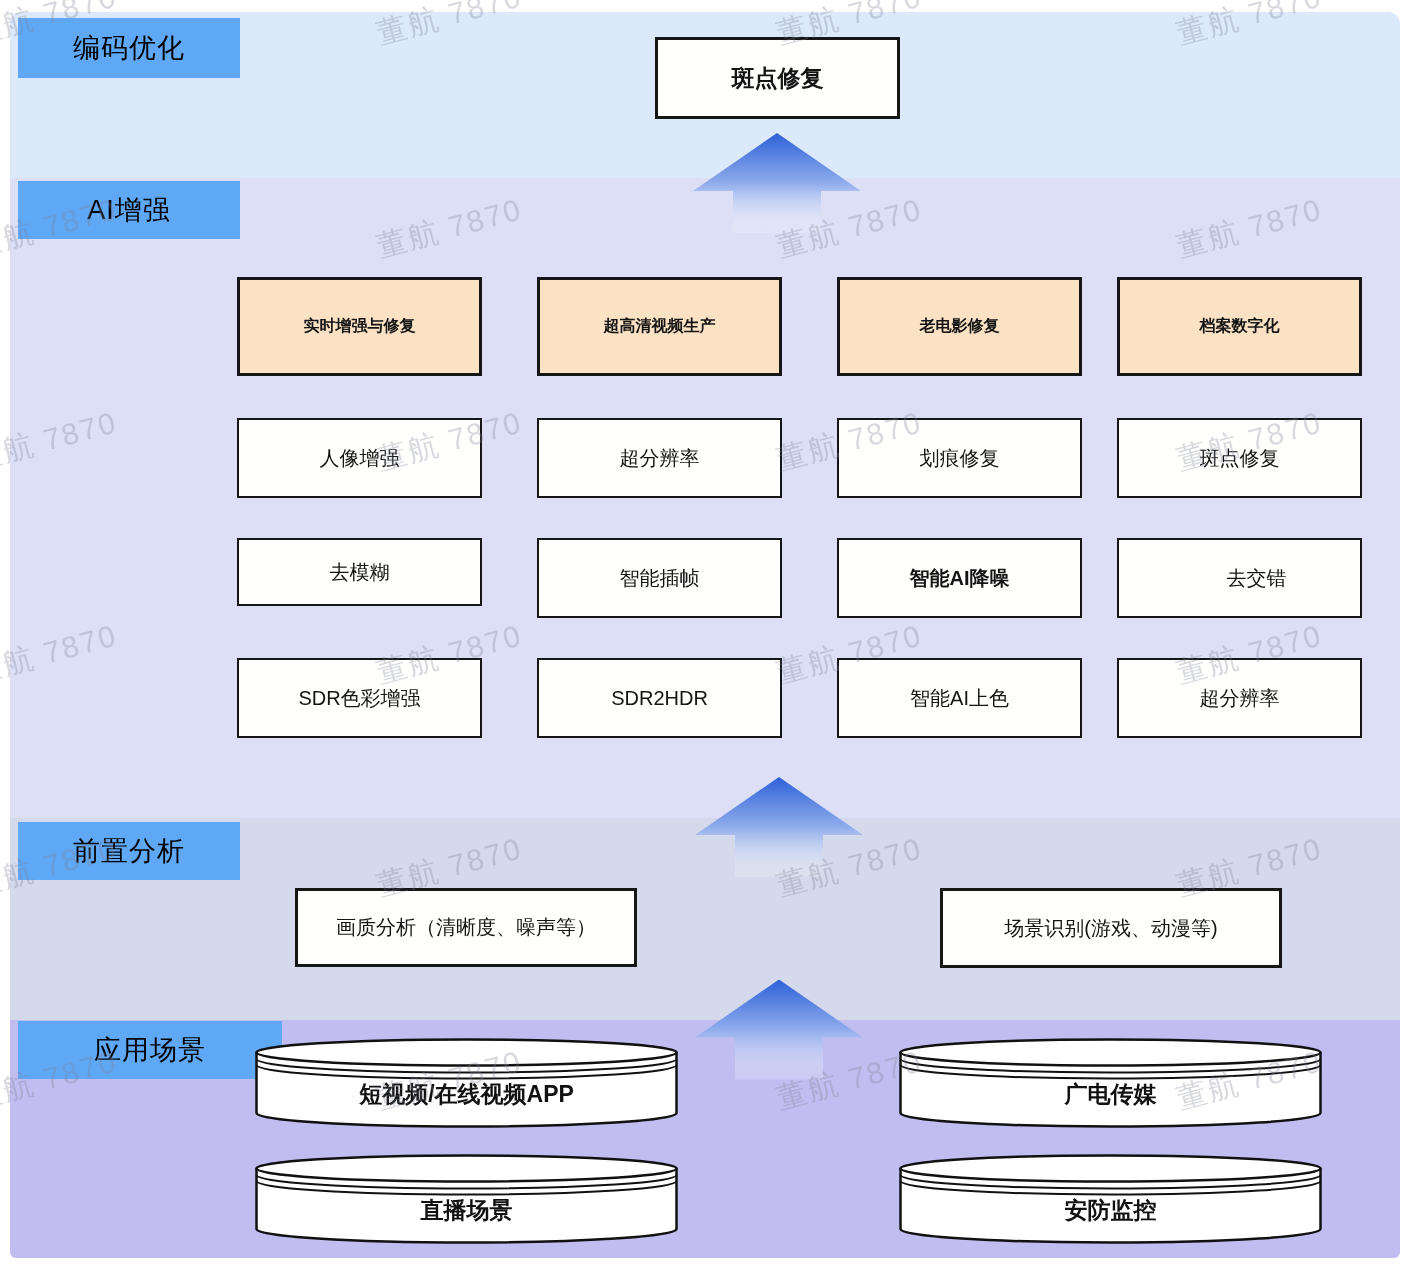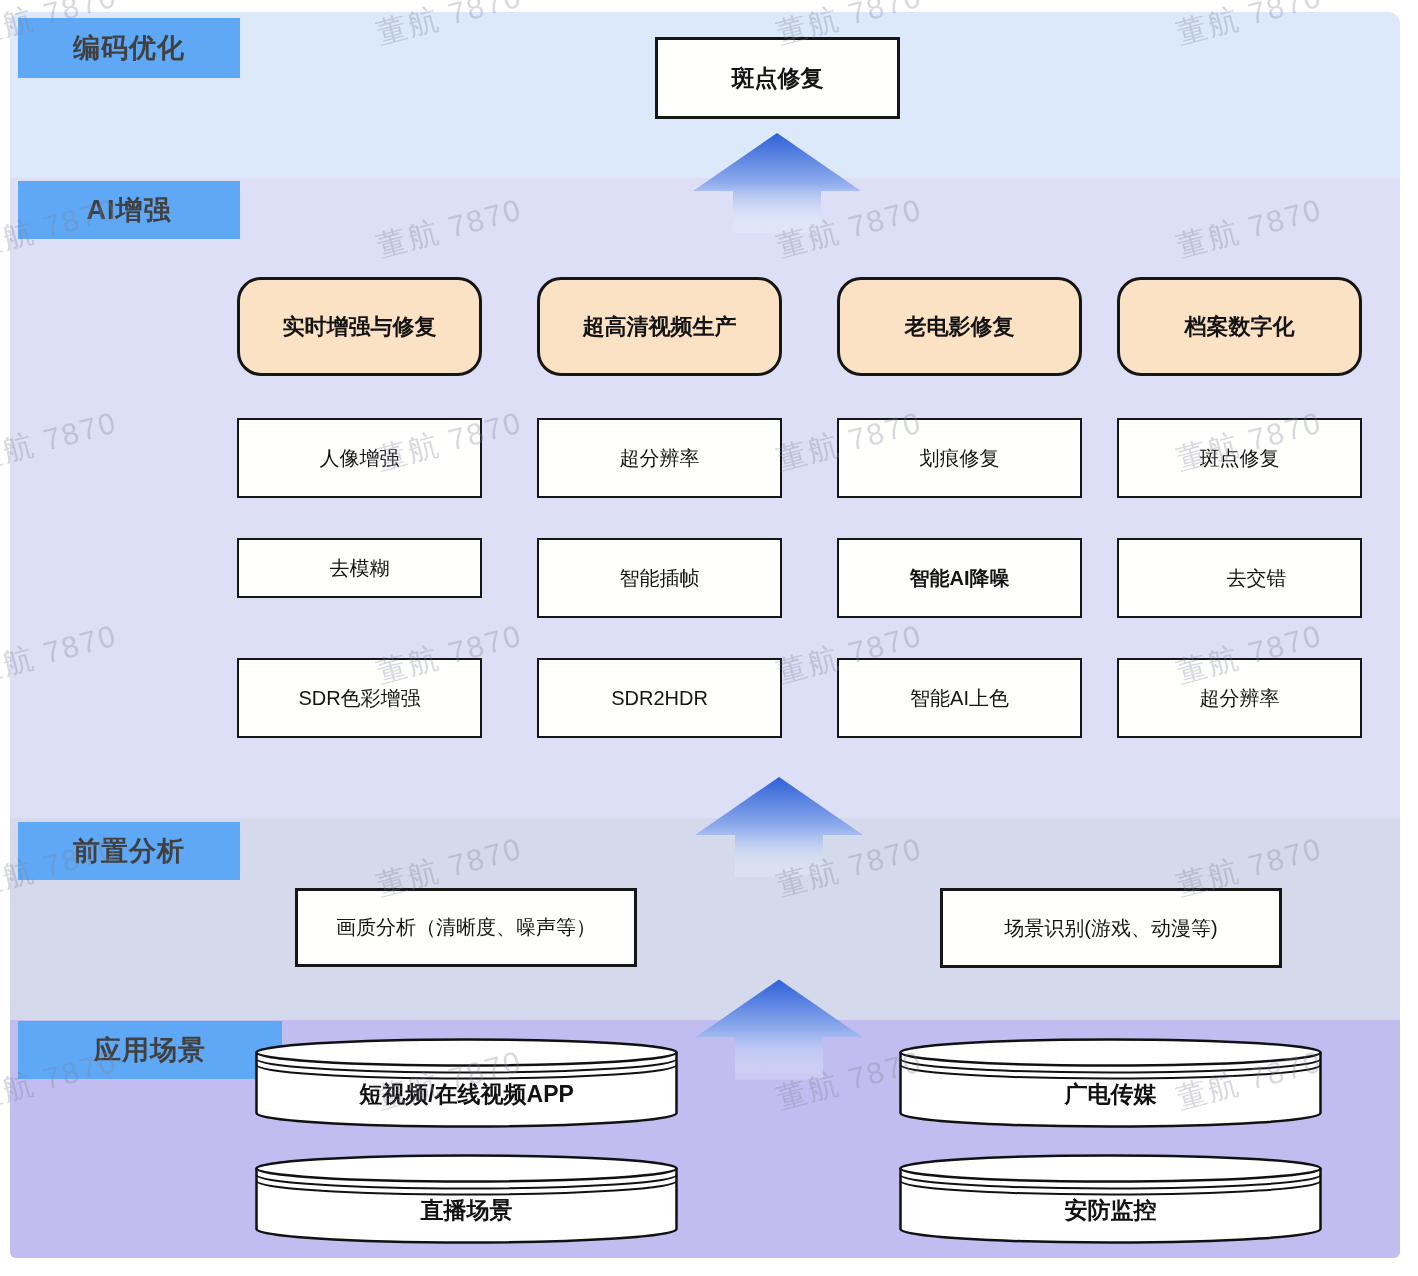--- a/index.html
+++ b/index.html
@@ -19,35 +19,35 @@
   }
   .layer { position:relative; width:100%; }
   .layer-encoding { height:166px; background:#dbe9fa; }
   .layer-ai       { height:640px; background:#dcdff6; }
   .layer-pre      { height:202px; background:#d4d9eb; }
   .layer-app      { height:238px; background:#c1bdf0; }
 
   .label {
     position:absolute; z-index:4;
     width:222px; height:58px;
-    background:#5fa8f6; color:#404040;
-    font-weight:bold; font-size:27px;
+    background:#5fa8f6; color:#000000;
+    font-weight:normal; font-size:27px;
     display:flex; align-items:center; justify-content:center;
     letter-spacing:1px;
   }
   .box {
     position:absolute; z-index:4;
     background:#fffffe; border:2px solid #161616;
     color:#141414; font-size:20px;
     display:flex; align-items:center; justify-content:center;
     text-align:center; box-sizing:border-box;
   }
   .box.hdr {
     background:#fbe2c4; border-width:3px;
-    font-weight:bold; font-size:22px;border-radius:24px;
+    font-weight:bold; font-size:16px;
   }
   .box.big {
     border-width:3px; font-weight:bold; font-size:23px;
   }
   .arrow { position:absolute; z-index:3; }
   .cyl { position:absolute; z-index:4; }
   .watermarks {
     position:absolute; inset:0; z-index:50;
     pointer-events:none; overflow:hidden;
   }
@@ -104,21 +104,21 @@
         <stop offset="0" stop-color="#2e61d8"></stop>
         <stop offset="0.5" stop-color="#8facec"></stop>
         <stop offset="1" stop-color="#ffffff" stop-opacity="0.15"></stop>
       </linearGradient>
     </defs>
     <polygon points="84,0 168,58 128,58 128,100 40,100 40,58 0,58" fill="url(#ag3)"></polygon>
   </svg>
 
   <div class="box hdr" style="left:237px; top:277px; width:245px; height:99px;">实时增强与修复</div>
   <div class="box" style="left:237px; top:418px; width:245px; height:80px;">人像增强</div>
-  <div class="box" style="left:237px; top:538px; width:245px; height:60px;text-align:right;">去模糊</div>
+  <div class="box" style="left:237px; top:538px; width:245px; height:68px;text-align:right;">去模糊</div>
   <div class="box" style="left:237px; top:658px; width:245px; height:80px;">SDR色彩增强</div>
 
   <div class="box hdr" style="left:537px; top:277px; width:245px; height:99px;">超高清视频生产</div>
   <div class="box" style="left:537px; top:418px; width:245px; height:80px;">超分辨率</div>
   <div class="box" style="left:537px; top:538px; width:245px; height:80px;">智能插帧</div>
   <div class="box" style="left:537px; top:658px; width:245px; height:80px;">SDR2HDR</div>
 
   <div class="box hdr" style="left:837px; top:277px; width:245px; height:99px;">老电影修复</div>
   <div class="box" style="left:837px; top:418px; width:245px; height:80px;">划痕修复</div>
   <div class="box" style="left:837px; top:538px; width:245px; height:80px;font-weight:bold;">智能AI降噪</div>

